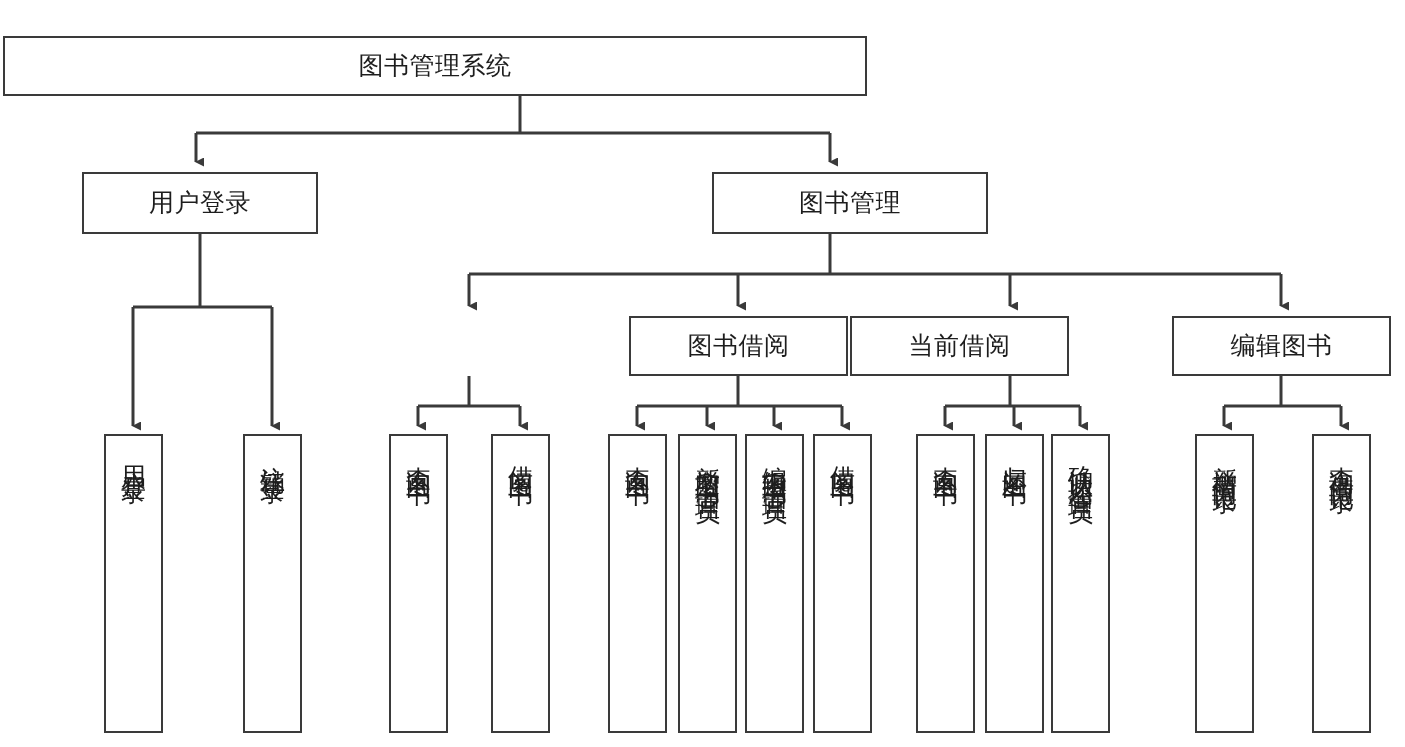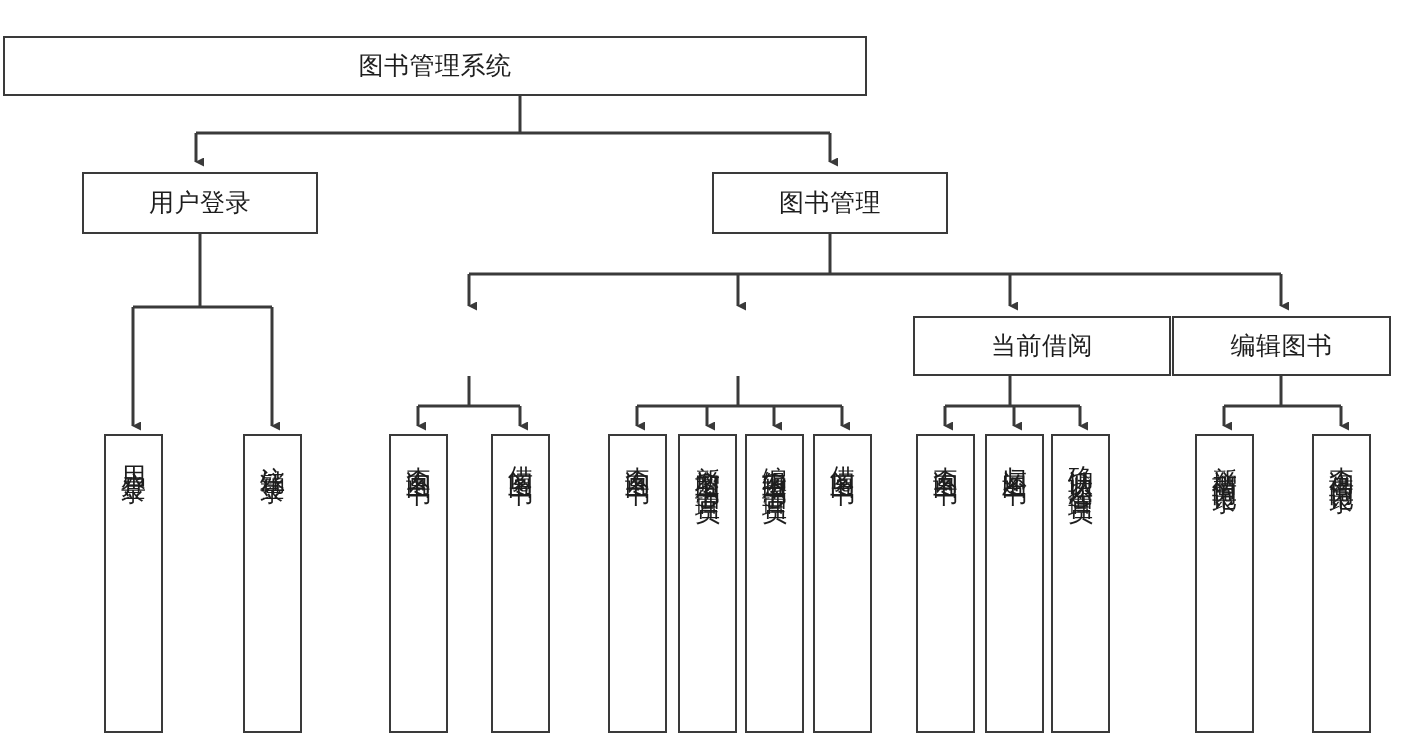--- a/index.html
+++ b/index.html
@@ -122,25 +122,28 @@
     </g>
   </svg>
 
   <div class="node horiz" style="left:3px; top:12px; width:864px; height:60px;margin-top:24px;">
     <span class="node-label">图书管理系统</span>
   </div>
 
   <div class="node horiz" style="left:82px; top:172px; width:236px; height:62px;">
     <span class="node-label">用户登录</span>
   </div>
-  <div class="node horiz" style="left:712px; top:172px; width:236px; height:62px;">
+  <div class="node horiz" style="left:712px; top:172px; width:276px; height:62px;">
     <span class="node-label">图书管理</span>
   </div>
 
-  <div class="node horiz" style="left:913px; top:316px; width:258px; height:60px;">
+  <div class="node horiz" style="left:629px; top:316px; width:219px; height:60px;">
+    <span class="node-label">图书借阅</span>
+  </div>
+  <div class="node horiz" style="left:850px; top:316px; width:219px; height:60px;">
     <span class="node-label">当前借阅</span>
   </div>
   <div class="node horiz" style="left:1172px; top:316px; width:219px; height:60px;">
     <span class="node-label">编辑图书</span>
   </div>
 
   <div class="node vert" style="left:104px; top:434px; width:59px; height:299px;">
     <span class="node-label">用户登录</span>
   </div>
   <div class="node vert" style="left:243px; top:434px; width:59px; height:299px;">

